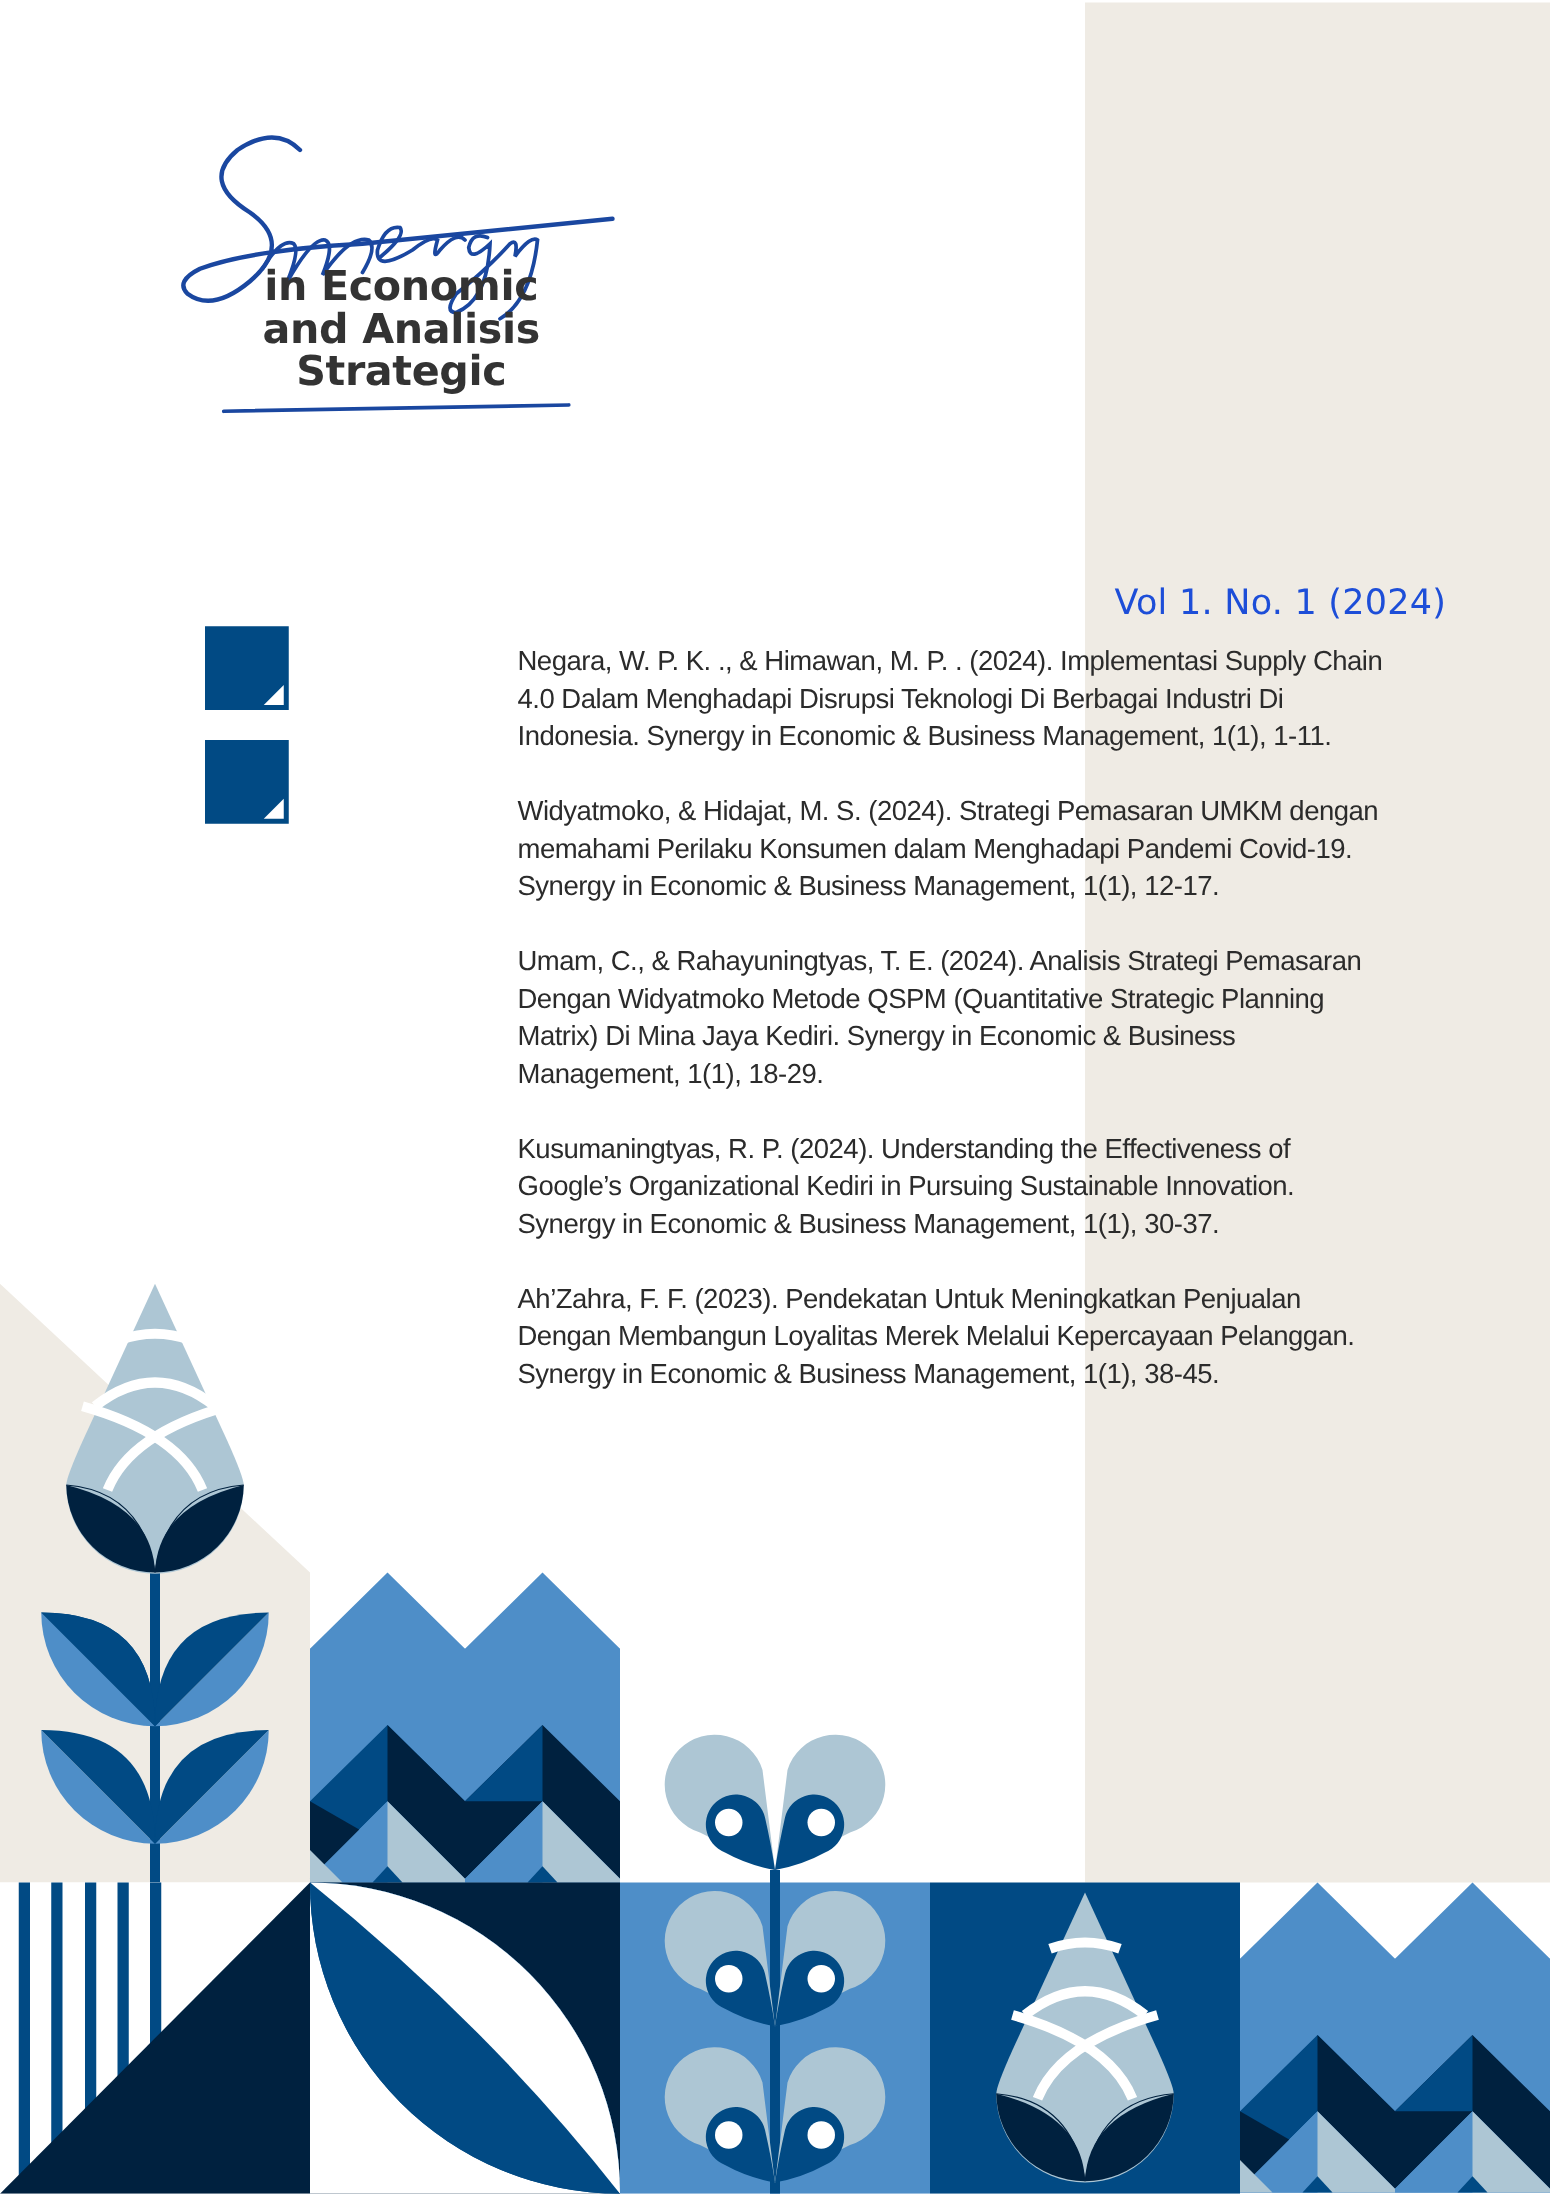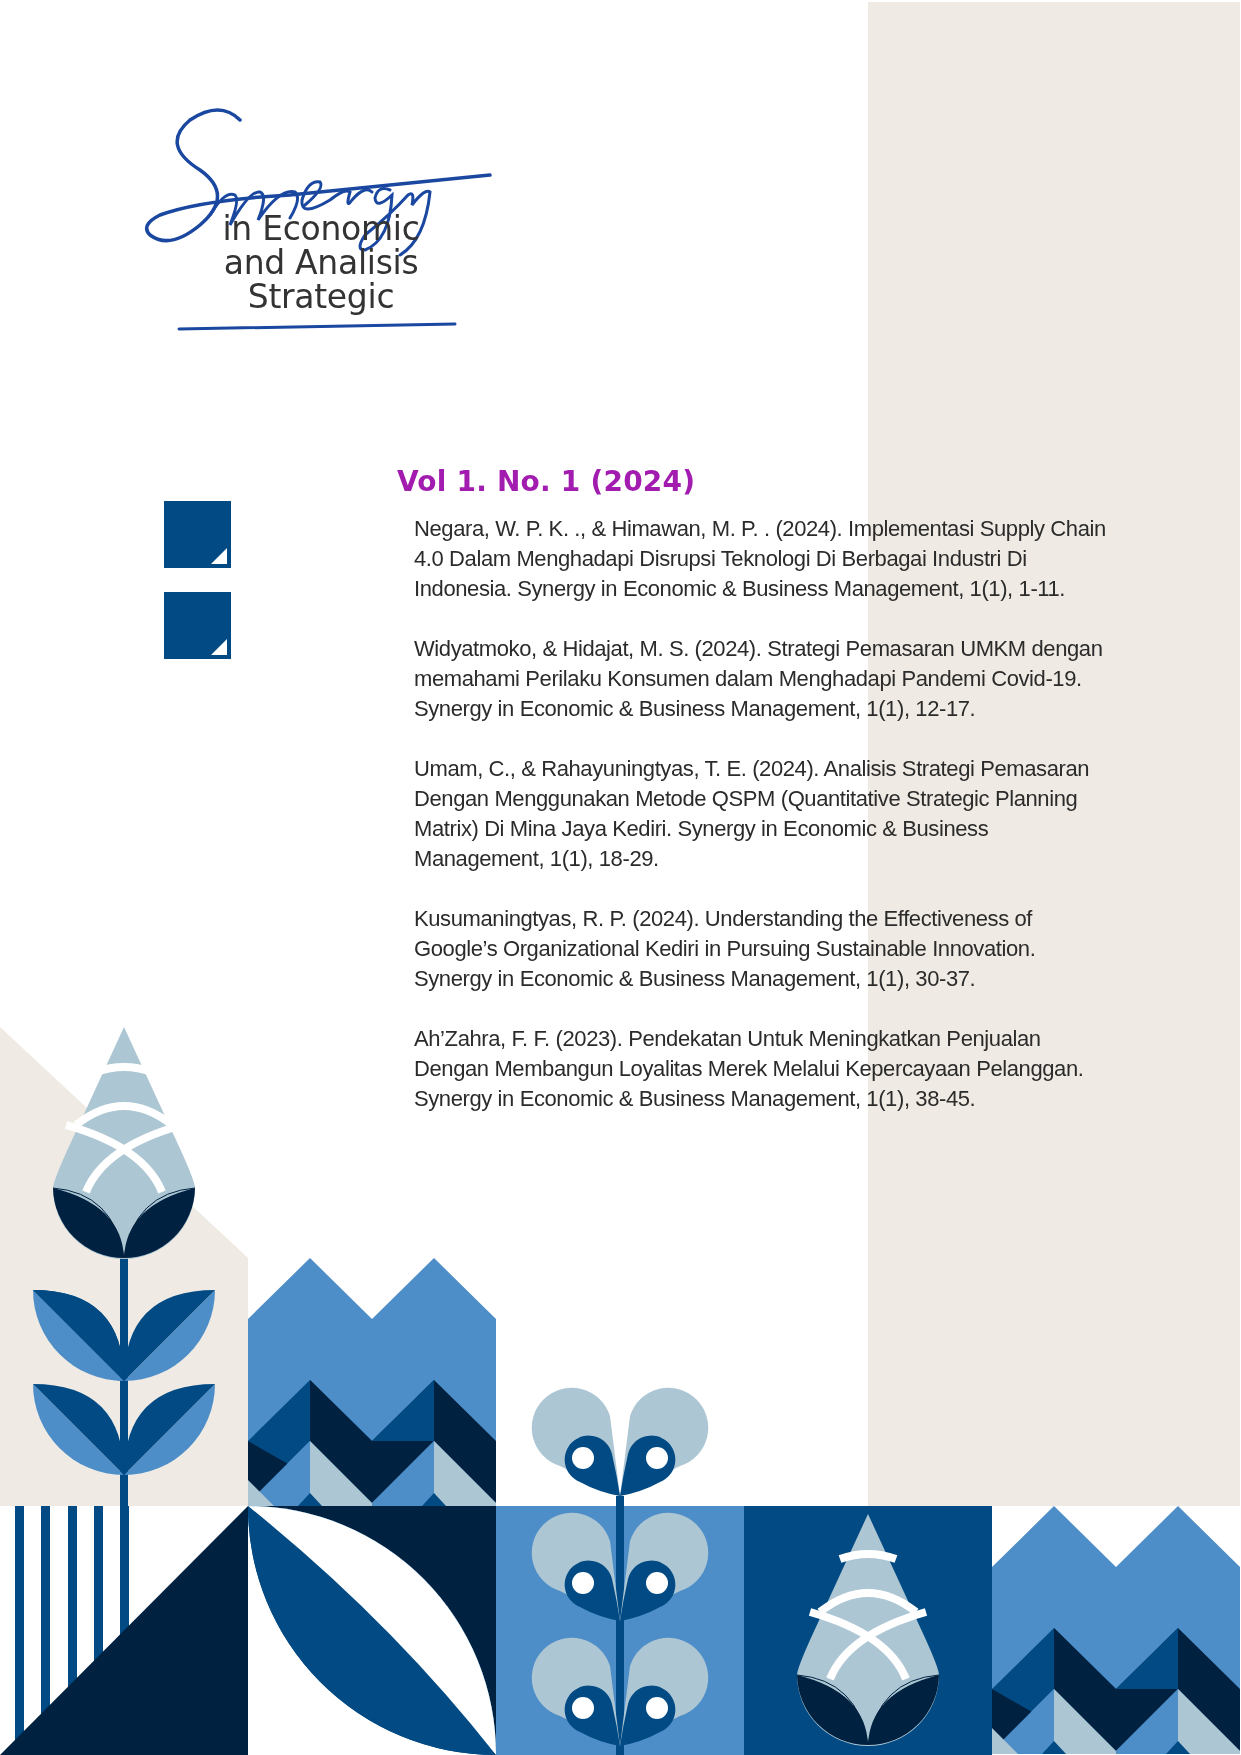--- a/index.html
+++ b/index.html
@@ -11,44 +11,45 @@
   .beige-panel {
     position: absolute; left: 868px; top: 2px; width: 372px; height: 1504px;
     background: #efebe4;
   }
   .art { position: absolute; left: 0; top: 0; width: 1241px; height: 1755px; }
   .logo { position: absolute; left: 140px; top: 100px; width: 360px; height: 240px; }
   .logo-script { position: absolute; left: 0; top: 0; width: 360px; height: 160px; }
   .logo-lines {
     position: absolute; left: 40px; top: 112px; width: 282px;
     text-align: center;
-    font-family: "DejaVu Sans", sans-serif; font-weight: normal;
+    font-family: "DejaVu Sans", sans-serif; font-weight: bold;
     font-size: 33px; line-height: 34px; color: #333333; letter-spacing: -0.3px;
   }
   .logo-lines div { white-space: nowrap; }
   .logo-underline {
     position: absolute; left: 37px; top: 222px; width: 280px; height: 10px;
   }
   .markers { position: absolute; left: 164px; top: 501px; }
   .marker {
     position: relative; width: 67px; height: 67px; background: #014a84;
     margin-bottom: 24px;
   }
   .marker .corner {
     position: absolute; right: 4px; bottom: 4px; width: 0; height: 0;
     border-left: 16px solid transparent; border-bottom: 16px solid #ffffff;
   }
   .content {
     position: absolute; left: 397px; top: 462px; width: 760px;
     color: #2b2b2b;
   }
   .vol-heading {
-    font-family: "DejaVu Sans", sans-serif; font-weight: bold;
-    font-size: 28px; line-height: 40px; color: #a21caf; margin: 0 0 12px 0;
+    font-family: "DejaVu Sans", sans-serif; font-weight: normal;
+    font-size: 28px; line-height: 40px; color: #1d4ed8; margin: 0 0 12px 0;
     letter-spacing: 0.2px;
+    text-align: right;
   }
   .ref {
     font-family: "Liberation Sans Narrow", "Liberation Sans", sans-serif;
     font-size: 22px; line-height: 30px; margin: 0 0 30px 17px;
     letter-spacing: -0.4px; color: #2b2b2b;
   }
   .ref span { display: block; white-space: nowrap; }
 </style>
 </head>
 <body>
@@ -186,21 +187,21 @@
   </p>
 
   <p class="ref">
     <span>Widyatmoko, &amp; Hidajat, M. S. (2024). Strategi Pemasaran UMKM dengan</span>
     <span>memahami Perilaku Konsumen dalam Menghadapi Pandemi Covid-19.</span>
     <span>Synergy in Economic &amp; Business Management, 1(1), 12-17.</span>
   </p>
 
   <p class="ref">
     <span>Umam, C., &amp; Rahayuningtyas, T. E. (2024). Analisis Strategi Pemasaran</span>
-    <span>Dengan Menggunakan Metode QSPM (Quantitative Strategic Planning</span>
+    <span>Dengan Widyatmoko Metode QSPM (Quantitative Strategic Planning</span>
     <span>Matrix) Di Mina Jaya Kediri. Synergy in Economic &amp; Business</span>
     <span>Management, 1(1), 18-29.</span>
   </p>
 
   <p class="ref">
     <span>Kusumaningtyas, R. P. (2024). Understanding the Effectiveness of</span>
     <span>Google’s Organizational Kediri in Pursuing Sustainable Innovation.</span>
     <span>Synergy in Economic &amp; Business Management, 1(1), 30-37.</span>
   </p>
 

